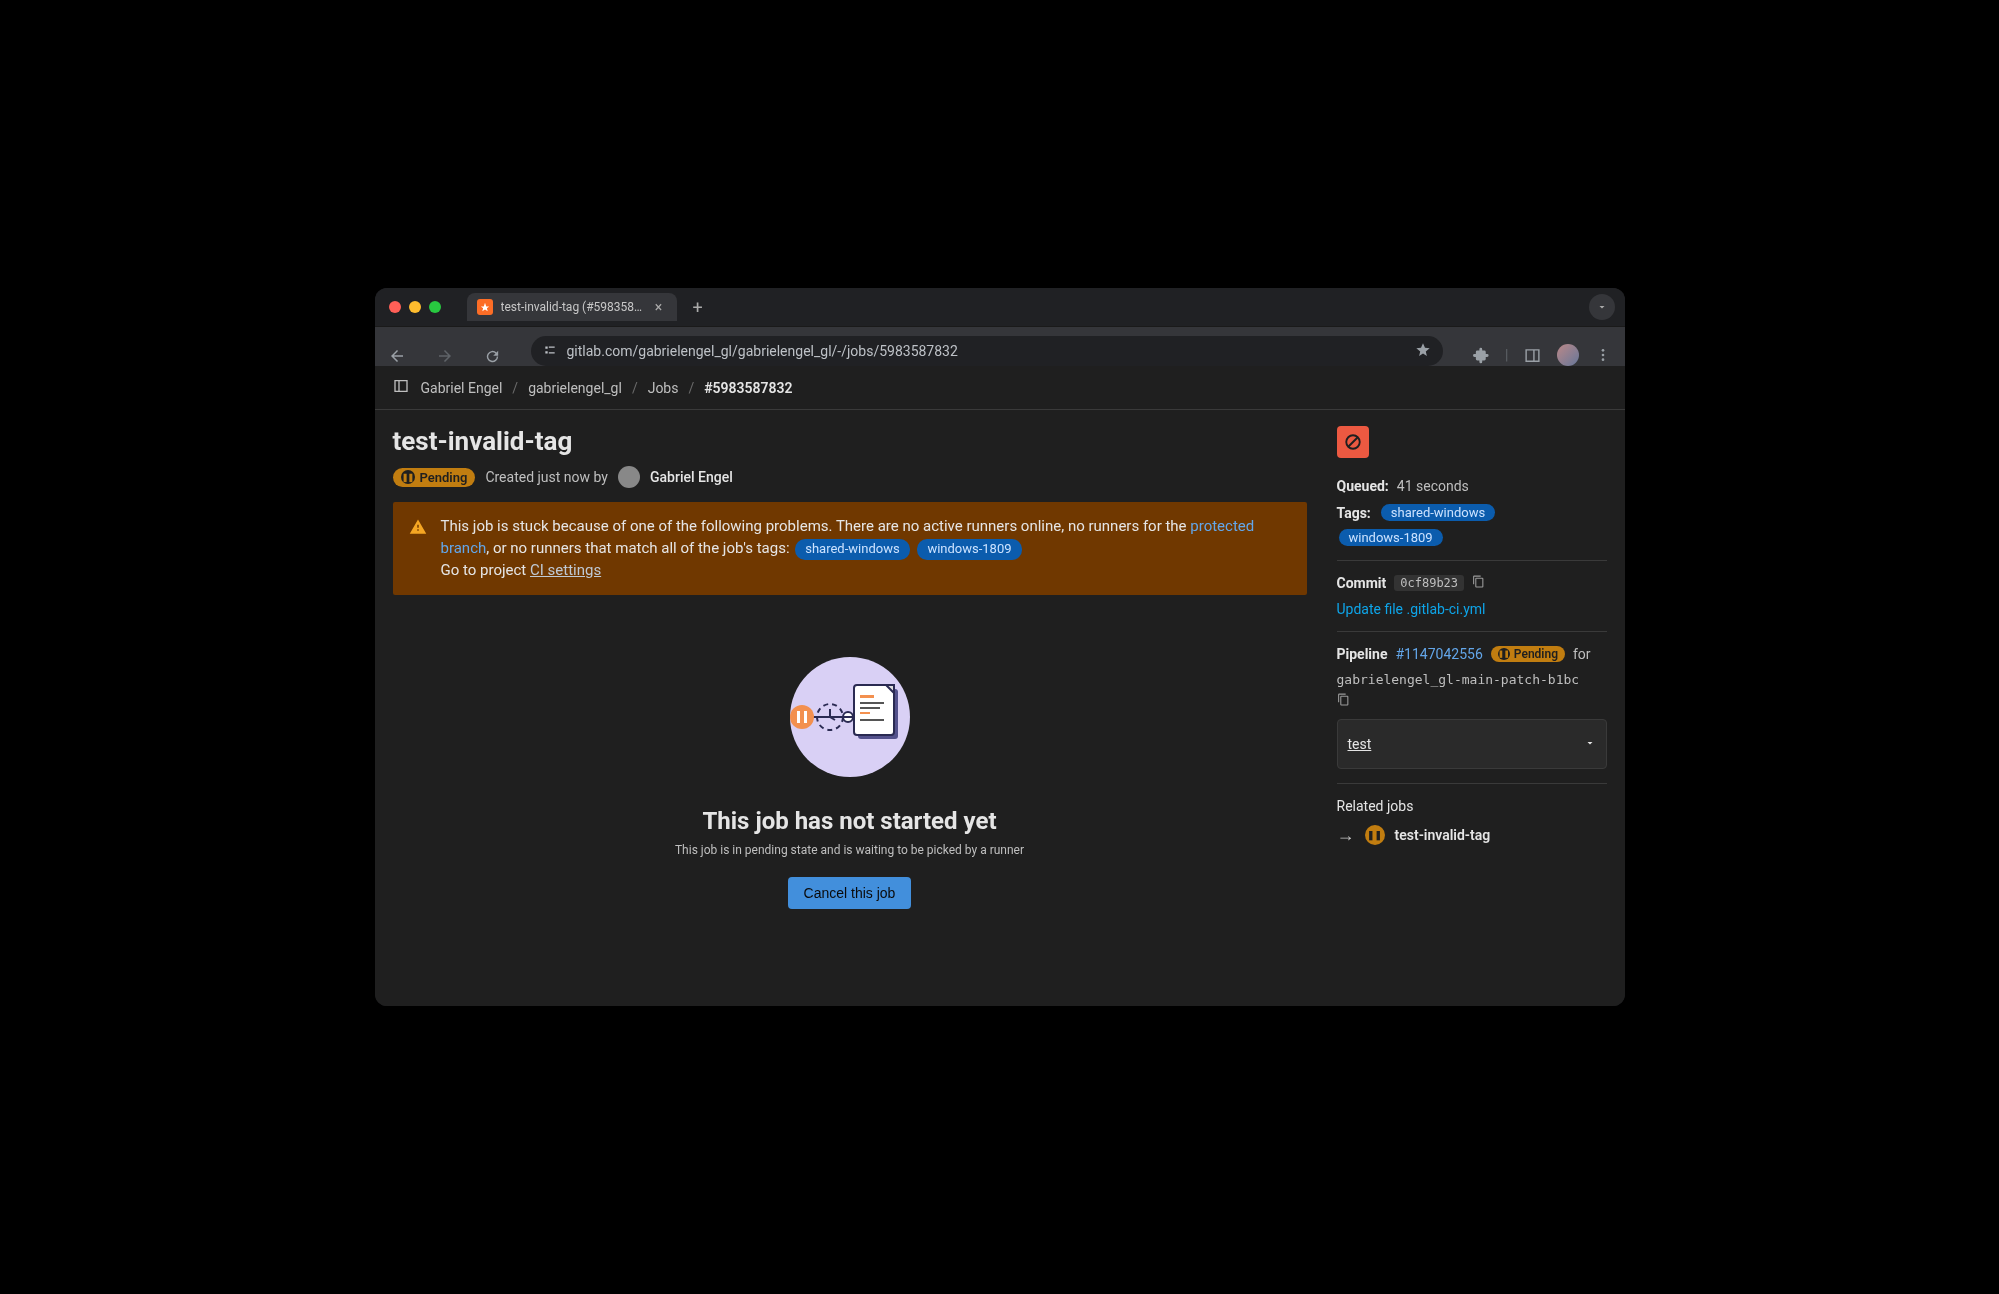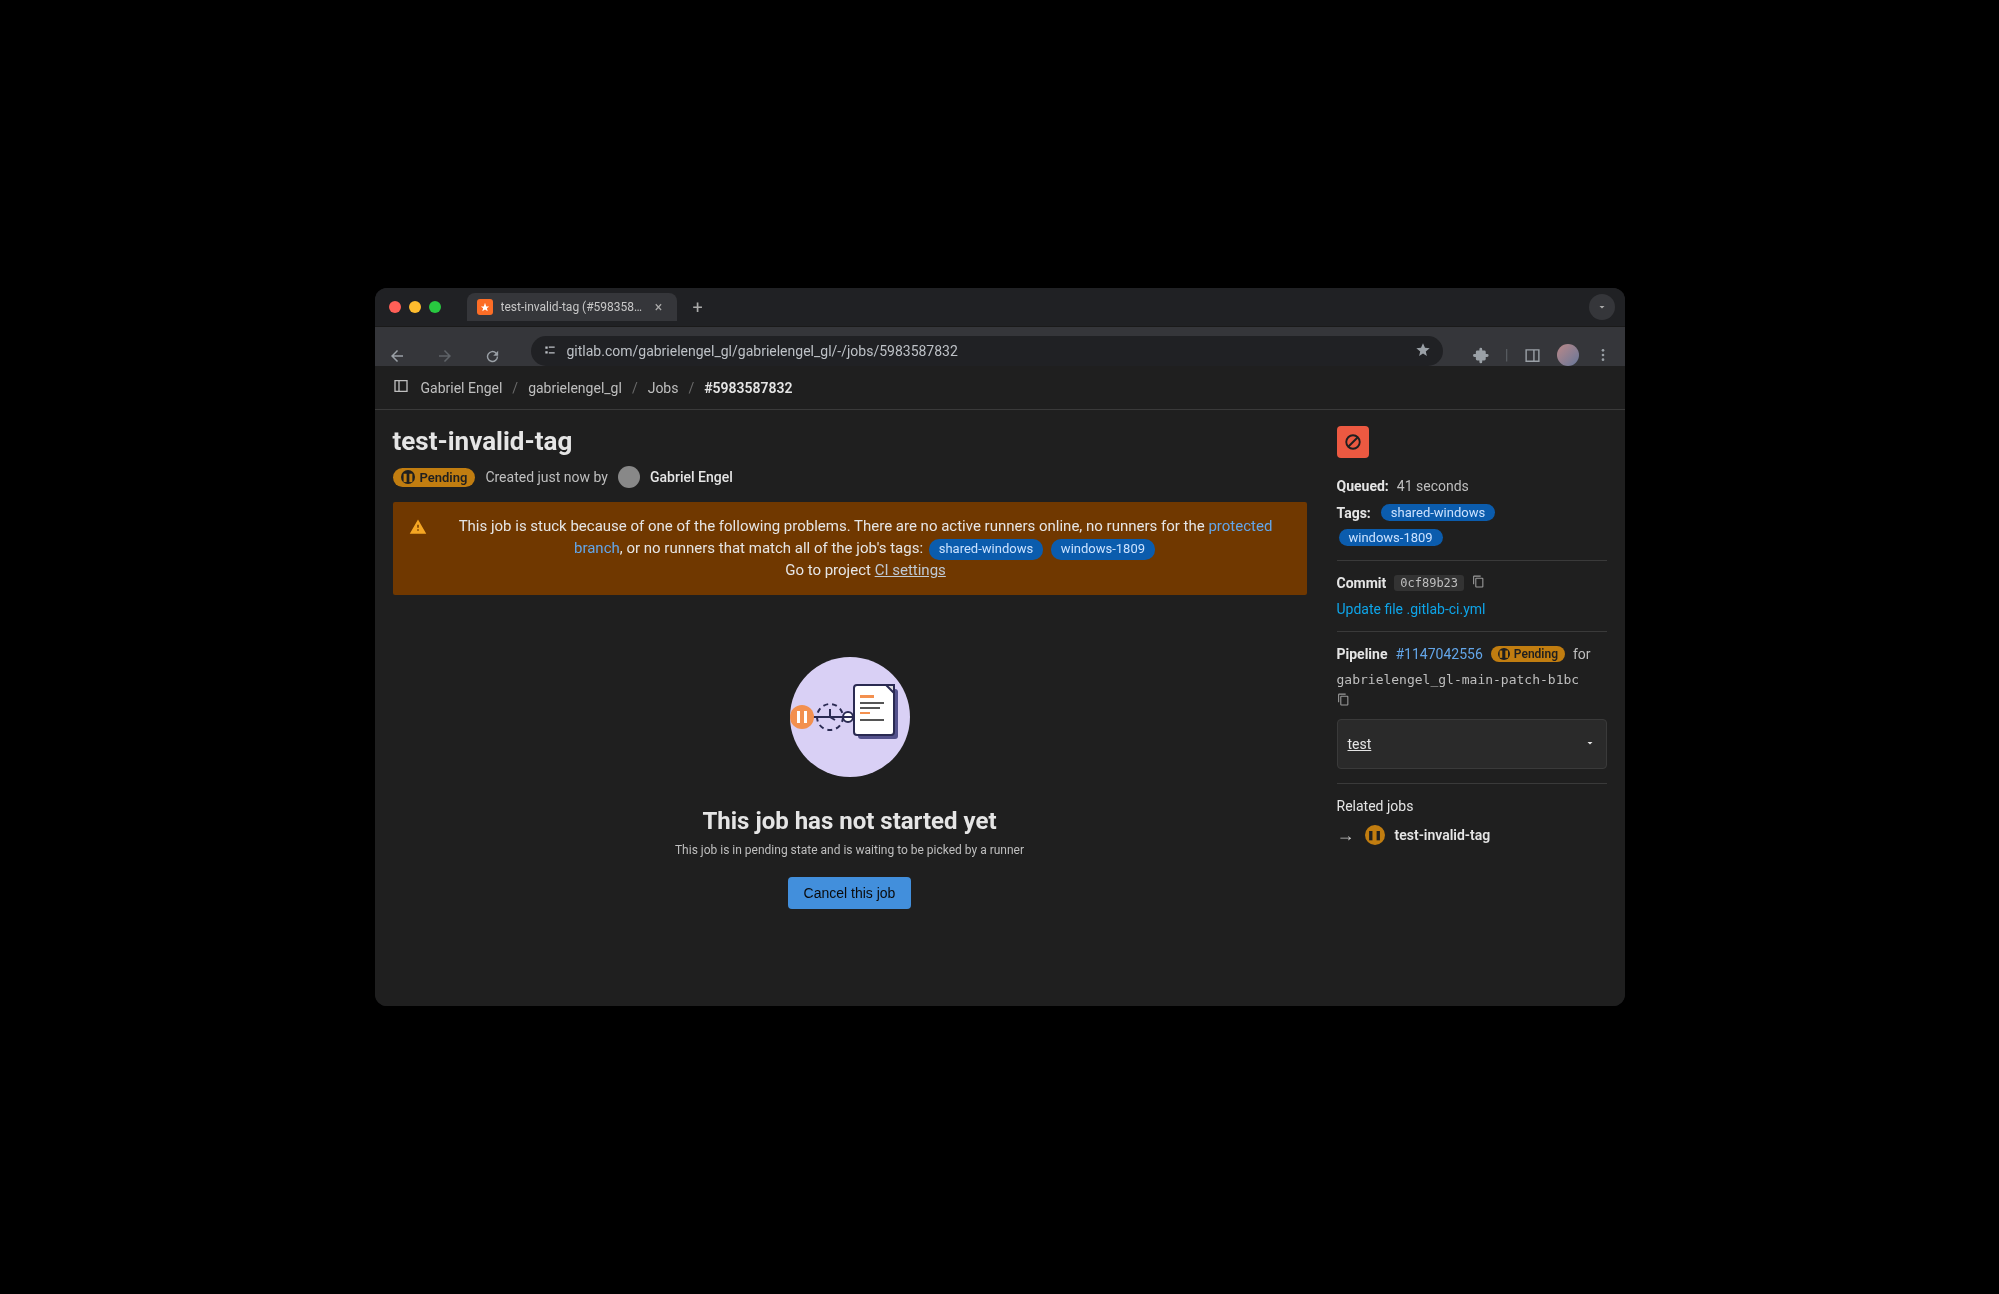--- a/index.html
+++ b/index.html
@@ -172,21 +172,21 @@
 
   .alert {
     background:#703800;
     padding:14px 16px;
     display:flex;
     gap:14px;
     border-radius:2px;
     margin-bottom:22px;
   }
   .alert-icon { color:#f5a623; flex-shrink:0; margin-top:2px; }
-  .alert-body { color:#e5e5e5; font-size:15px; line-height:1.45;text-align:center; }
+  .alert-body { color:#e5e5e5; font-size:15px; line-height:1.45; }
   .alert-body a.link { color:#63a6e9; }
   .alert-body a.link-underline { color:#bfc9d4; text-decoration:underline; }
   .tag-chip {
     display:inline-block;
     background:#0b5cad;
     color:#cbe2ff;
     font-size:13px;
     padding:1px 10px;
     border-radius:10px;
     margin:0 2px;

